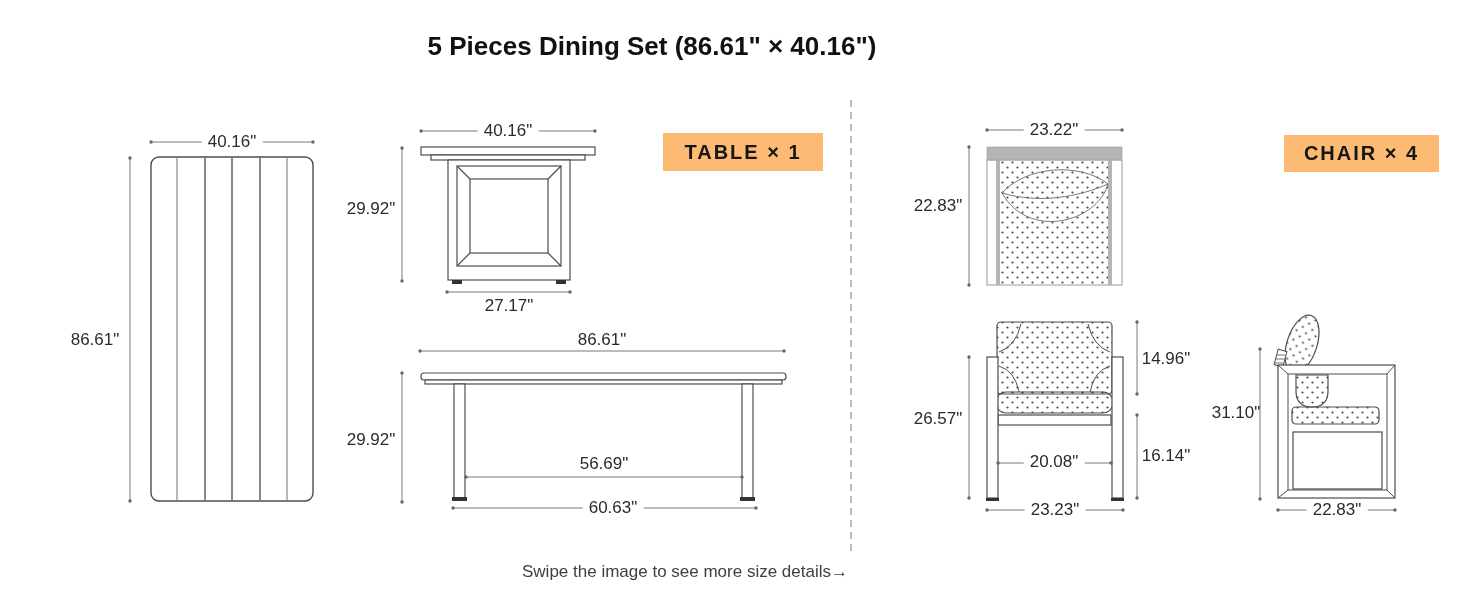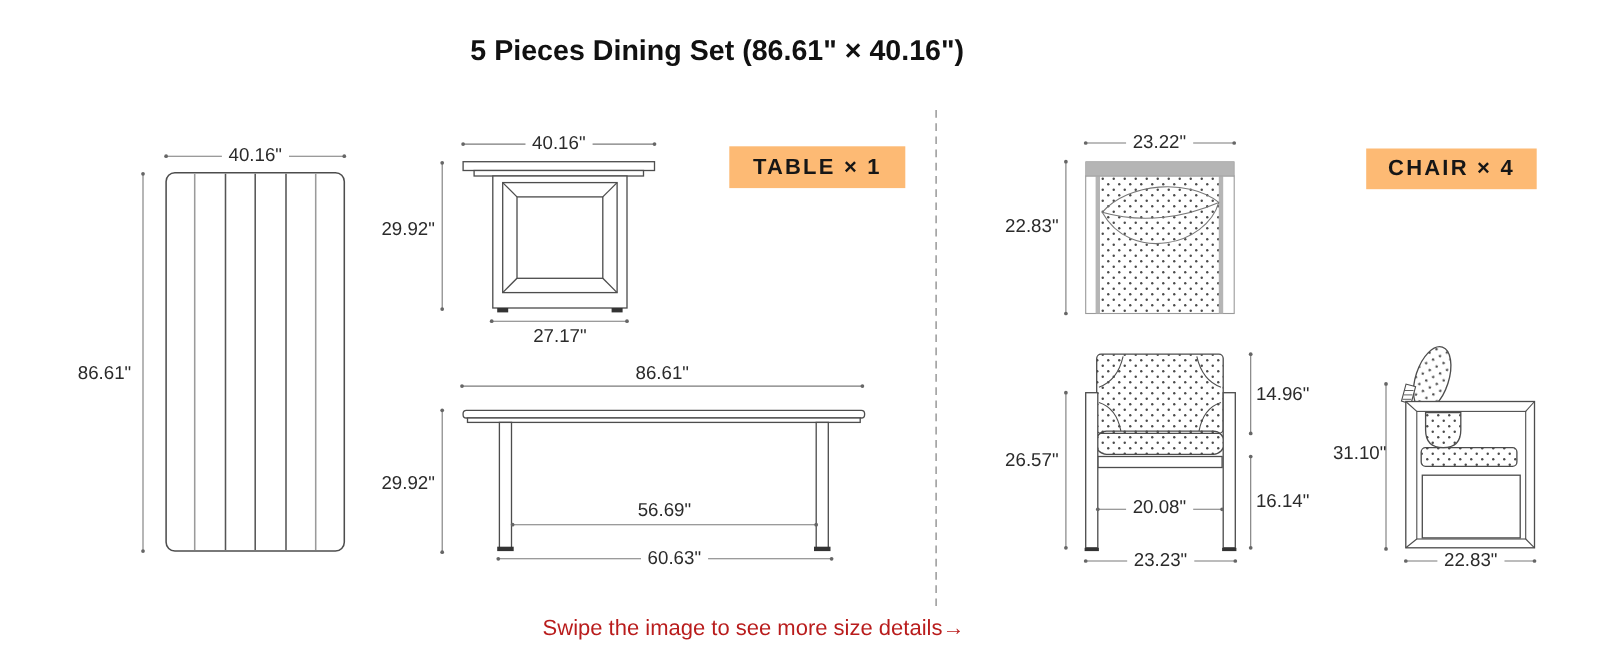--- a/index.html
+++ b/index.html
@@ -8,23 +8,23 @@
   #stage svg{position:absolute;left:0;top:0;}
   .title{position:absolute;left:652px;top:46px;transform:translate(-50%,-50%);
          font-size:26px;font-weight:bold;color:#111;white-space:nowrap;}
   .lbl{position:absolute;transform:translate(-50%,-50%);font-size:17px;color:#2b2b2b;
        white-space:nowrap;line-height:1.1;}
   .gap{background:#fff;padding:0 6px;}
   .badge{position:absolute;display:flex;align-items:center;justify-content:center;
          background:#fdba74;color:#161616;font-weight:bold;font-size:20px;
          letter-spacing:2px;white-space:nowrap;}
   .badge-table{left:663px;top:133px;width:160px;height:38px;}
-  .badge-chair{left:1242px;top:135px;width:155px;height:37px;}
+  .badge-chair{left:1284px;top:135px;width:155px;height:37px;}
   .footer{position:absolute;left:685px;top:572px;transform:translate(-50%,-50%);
-          font-size:20px;color:#b91c1c;white-space:nowrap;}
+          font-size:17px;color:#404040;white-space:nowrap;}
 </style>
 </head>
 <body>
 
 <div id="stage">
 
   <svg width="1464" height="600" viewBox="0 0 1464 600">
     <defs>
       <pattern id="dots" width="10" height="10" patternUnits="userSpaceOnUse">
         <circle cx="2.5" cy="2.5" r="1.1" fill="#4a4a4a"></circle>

